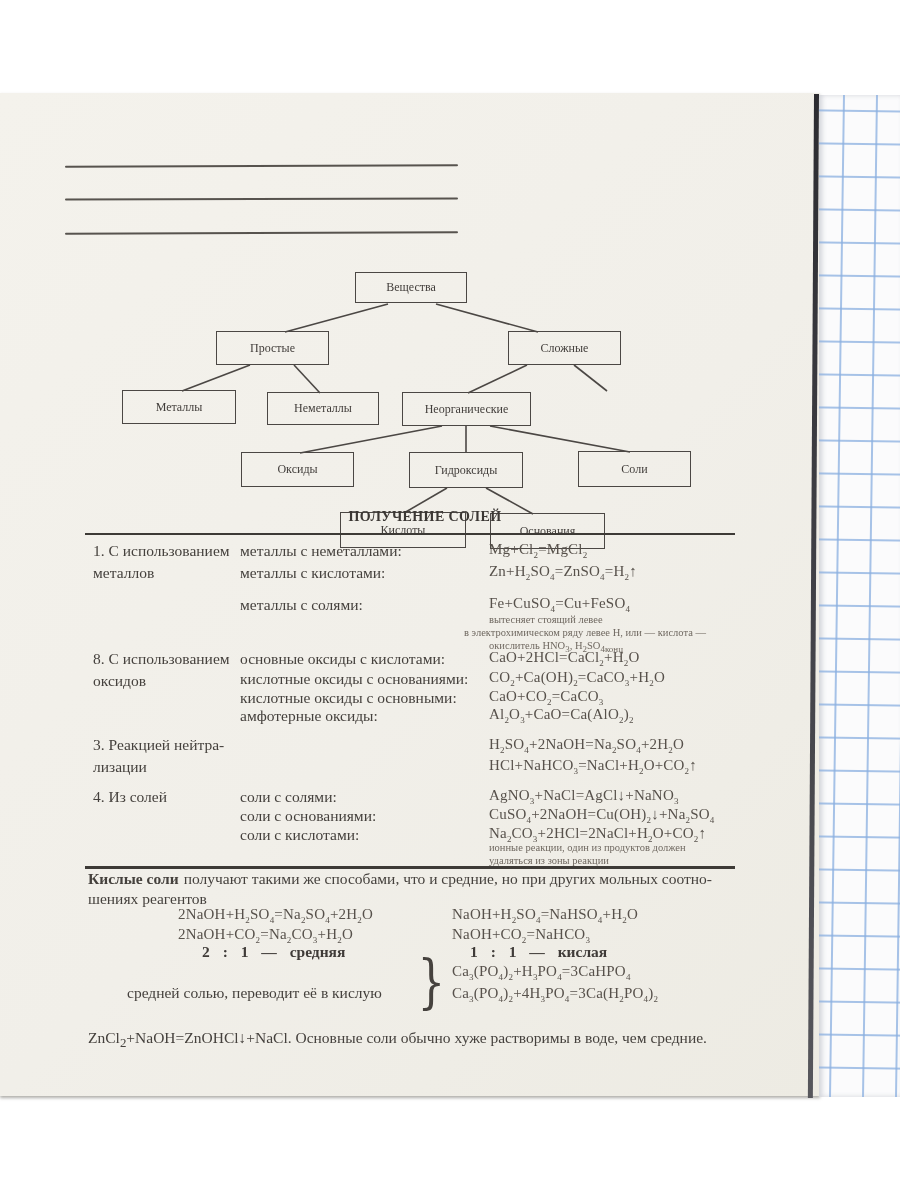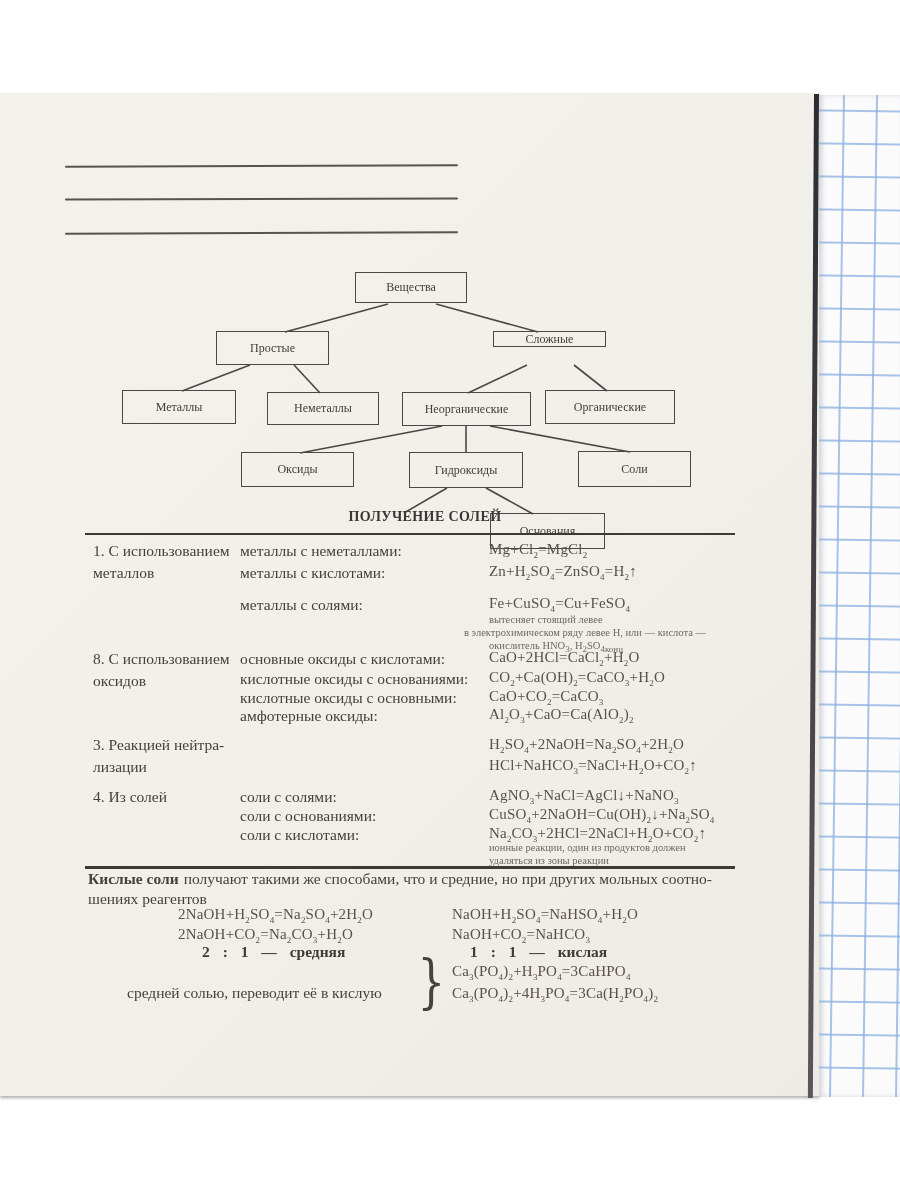--- a/index.html
+++ b/index.html
@@ -68,28 +68,28 @@
         <line x1="442" y1="333" x2="300" y2="360"></line>
         <line x1="466" y1="333" x2="466" y2="360"></line>
         <line x1="490" y1="333" x2="630" y2="359"></line>
         <line x1="447" y1="395" x2="404" y2="420"></line>
         <line x1="486" y1="395" x2="533" y2="421"></line>
       </g>
     </svg>
 
     <div class="node" style="left:355px;top:179px;width:112px;height:31px">Вещества</div>
     <div class="node" style="left:216px;top:238px;width:113px;height:34px">Простые</div>
-    <div class="node" style="left:493px;top:238px;width:113px;height:16px">Сложные</div>
+    <div class="node" style="left:508px;top:238px;width:113px;height:34px">Сложные</div>
     <div class="node" style="left:122px;top:297px;width:114px;height:34px">Металлы</div>
     <div class="node" style="left:267px;top:299px;width:112px;height:33px">Неметаллы</div>
     <div class="node" style="left:402px;top:299px;width:129px;height:34px">Неорганические</div>
-    <div class="node" style="left:545px;top:297px;width:130px;height:34px">Органические</div>
     <div class="node" style="left:241px;top:359px;width:113px;height:35px">Оксиды</div>
     <div class="node" style="left:409px;top:359px;width:114px;height:36px">Гидроксиды</div>
     <div class="node" style="left:578px;top:358px;width:113px;height:36px">Соли</div>
+    <div class="node" style="left:340px;top:419px;width:126px;height:36px">Кислоты</div>
     <div class="node" style="left:490px;top:420px;width:115px;height:36px">Основания</div>
 
     <div class="salts-heading">ПОЛУЧЕНИЕ СОЛЕЙ</div>
     <div class="rule" style="top:440px;height:2px"></div>
 
     <div class="cell" style="left:93px;top:449px">1. С использованием</div>
     <div class="cell" style="left:93px;top:471px">металлов</div>
     <div class="cell" style="left:240px;top:449px">металлы с неметаллами:</div>
     <div class="cell" style="left:240px;top:471px">металлы с кислотами:</div>
     <div class="cell" style="left:240px;top:503px">металлы с солями:</div>
@@ -139,20 +139,21 @@
 
     <div class="eq" style="left:452px;top:813px">NaOH+H<sub>2</sub>SO<sub>4</sub>=NaHSO<sub>4</sub>+H<sub>2</sub>O</div>
     <div class="eq" style="left:452px;top:833px">NaOH+CO<sub>2</sub>=NaHCO<sub>3</sub></div>
     <div class="ratio" style="left:470px;top:850px">1 : 1 — кислая</div>
 
     <div class="para" style="left:127px;top:891px">средней солью, переводит её в кислую</div>
     <div class="brace" style="left:413px;top:862px">}</div>
     <div class="eq" style="left:452px;top:870px">Ca<sub>3</sub>(PO<sub>4</sub>)<sub>2</sub>+H<sub>3</sub>PO<sub>4</sub>=3CaHPO<sub>4</sub></div>
     <div class="eq" style="left:452px;top:892px">Ca<sub>3</sub>(PO<sub>4</sub>)<sub>2</sub>+4H<sub>3</sub>PO<sub>4</sub>=3Ca(H<sub>2</sub>PO<sub>4</sub>)<sub>2</sub></div>
 
+    <div class="para" style="left:88px;top:936px">ZnCl<sub>2</sub>+NaOH=ZnOHCl↓+NaCl. Основные соли обычно хуже растворимы в воде, чем средние.</div>
 
   </div>
 
   <div class="page-edge"></div>
   <div class="grid-strip">
     <div class="grid-bg"></div>
   </div>
 
 </div>
 

